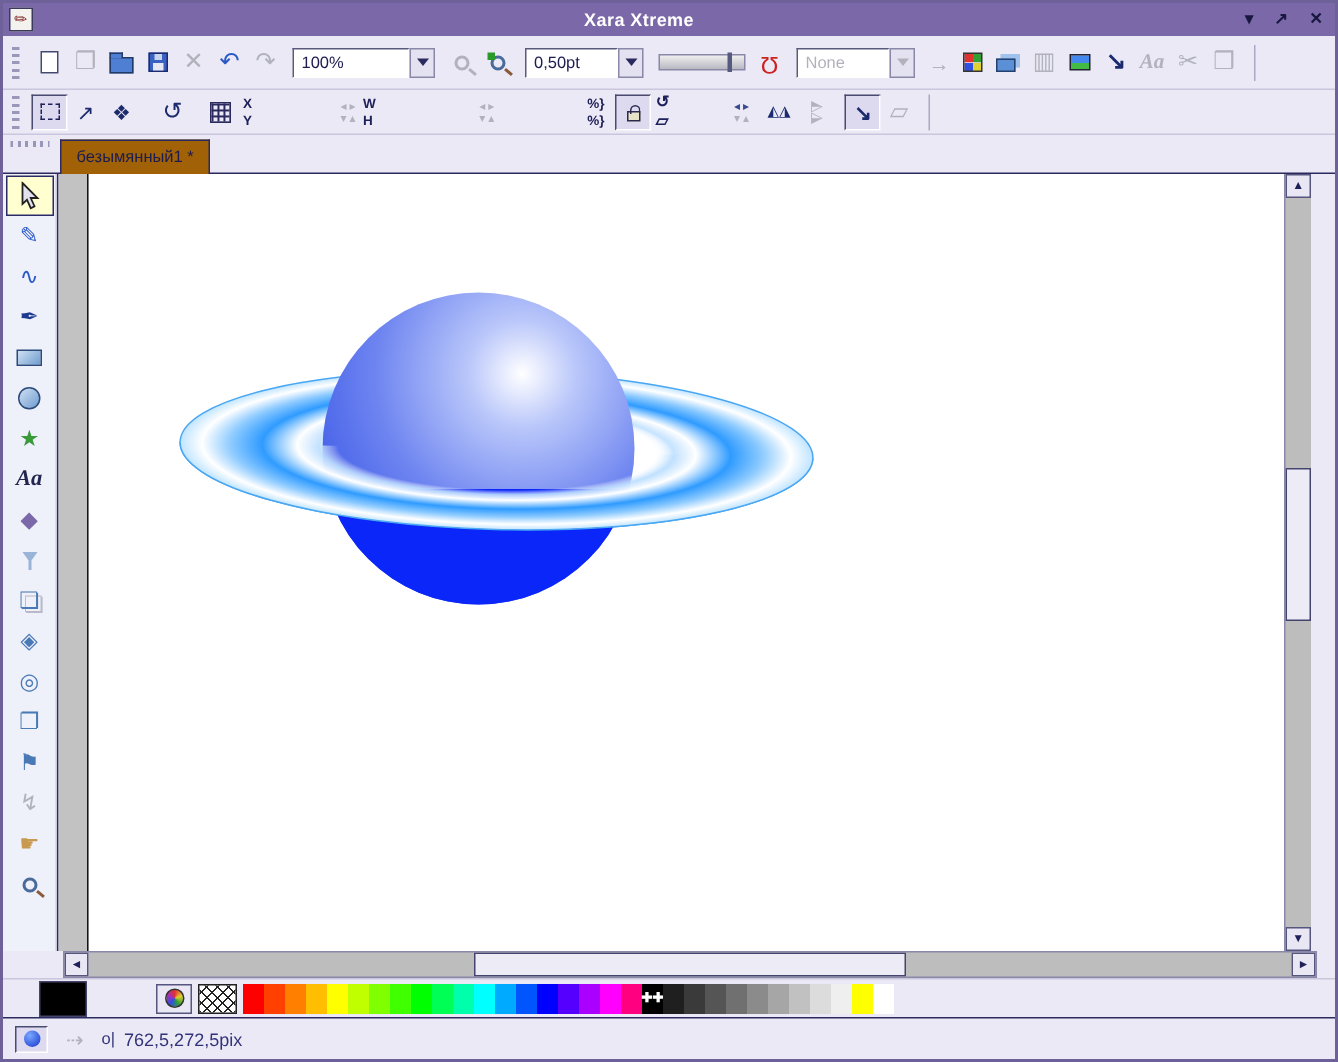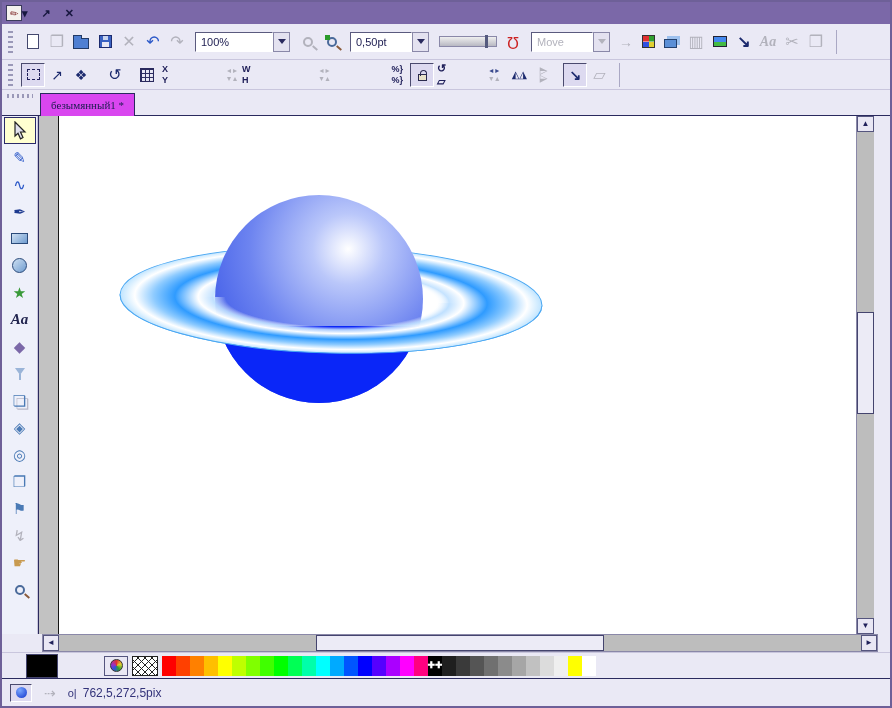--- a/index.html
+++ b/index.html
@@ -74,21 +74,21 @@
 
   .spincol{display:flex;flex-direction:column;justify-content:center;line-height:1;margin:0 2px;}
   .spincol .r{display:flex;gap:2px;font-size:8px;color:#b2b2bc;align-items:center;}
   .spincol .r.on{color:#3a4a8e;}
   .lblcol{display:flex;flex-direction:column;justify-content:center;line-height:1.15;font-size:9px;font-weight:bold;color:#20205a;margin:0 3px;}
 
   
   .tabbar{height:26px;display:flex;align-items:stretch;border-bottom:1px solid #2a2a5e;flex:0 0 auto;}
   .tabgrip{width:36px;display:flex;align-items:flex-start;justify-content:center;padding-top:4px;}
   .tabgrip i{width:26px;height:4px;background:repeating-linear-gradient(90deg,#9a98b8 0 2px,transparent 2px 5px);}
-  .tab{margin-left:2px;margin-top:2px;padding:0 10px;background:#d946ef;border:1px solid #2a2a5e;border-bottom:none;display:flex;align-items:center;font-size:11px;color:#1c1c50;position:relative;top:1px;font-family:Liberation Serif, serif;}
+  .tab{margin-left:2px;margin-top:2px;padding:0 10px;background:#a16207;border:1px solid #2a2a5e;border-bottom:none;display:flex;align-items:center;font-size:11px;color:#1c1c50;position:relative;top:1px;}
 
   
   .mainrow{flex:1;display:flex;min-height:0;}
   .toolbox{width:36px;background:#eef0fa;border-right:1px solid #c9c6dd;display:flex;flex-direction:column;align-items:center;padding-top:1px;flex:0 0 auto;}
   .tool{width:32px;height:27px;display:flex;align-items:center;justify-content:center;border:1px solid transparent;}
   .tool.active{background:#ffffd0;border-color:#2a2a6a;}
   .tool .glyph{font-size:15px;}
   .tool.disabled .glyph{color:#b2b2bc;}
 
   .canvas{flex:1;position:relative;background:#ffffff;border-left:1px solid #2a2a5e;overflow:hidden;}
@@ -130,20 +130,21 @@
 </style>
 </head>
 <body>
 
 <div class="window">
 
   <div class="titlebar">
     <div class="pinbox">
         <span>✎</span>
       </div>
+    <div class="wtitle">Xara Xtreme</div>
     <div class="wctrls">
       <span>▾</span>
       <span>↗</span>
       <span>✕</span>
     </div>
   </div>
 
 
   <div class="toolbar tb1">
     <div class="grip"></div>
@@ -184,21 +185,21 @@
       <span class="val">0,50pt</span>
       <span class="drop">
           <i class="tri-d"></i>
         </span>
     </div>
     <div class="ic-slider"></div>
     <div class="tbtn">
         <span class="glyph red big rot180">Ω</span>
       </div>
     <div class="combo">
-      <span class="val dis">Move</span>
+      <span class="val dis">None</span>
       <span class="drop">
           <i class="tri-d dis"></i>
         </span>
     </div>
     <div class="tbtn sm">
         <span class="glyph gray">→</span>
       </div>
     <div class="tbtn">
         <span class="ic-colors"></span>
       </div>

